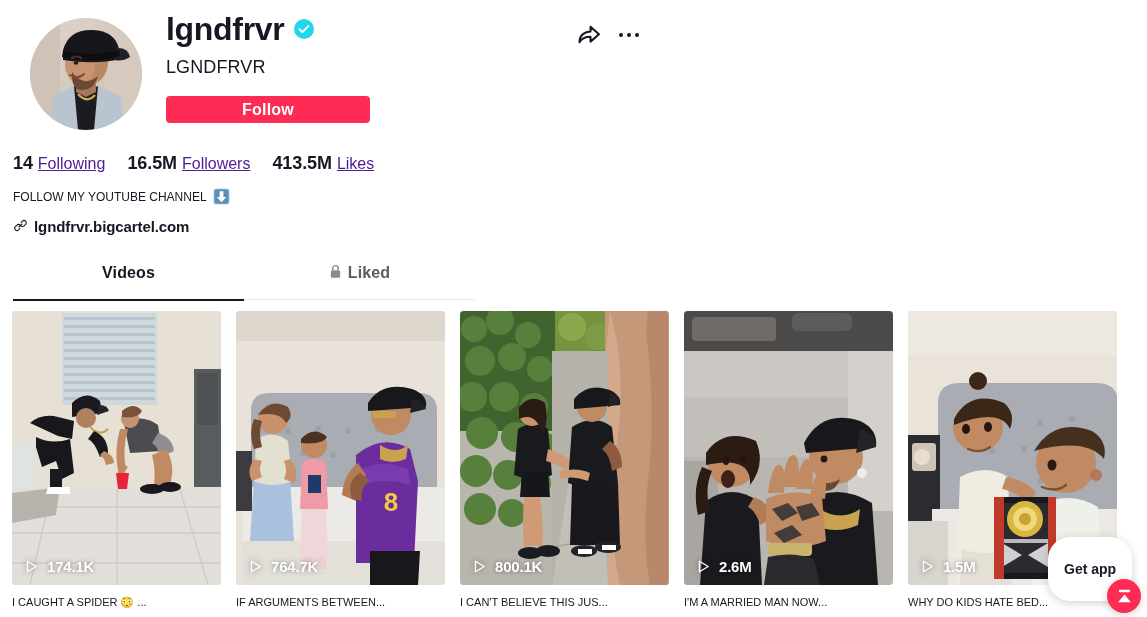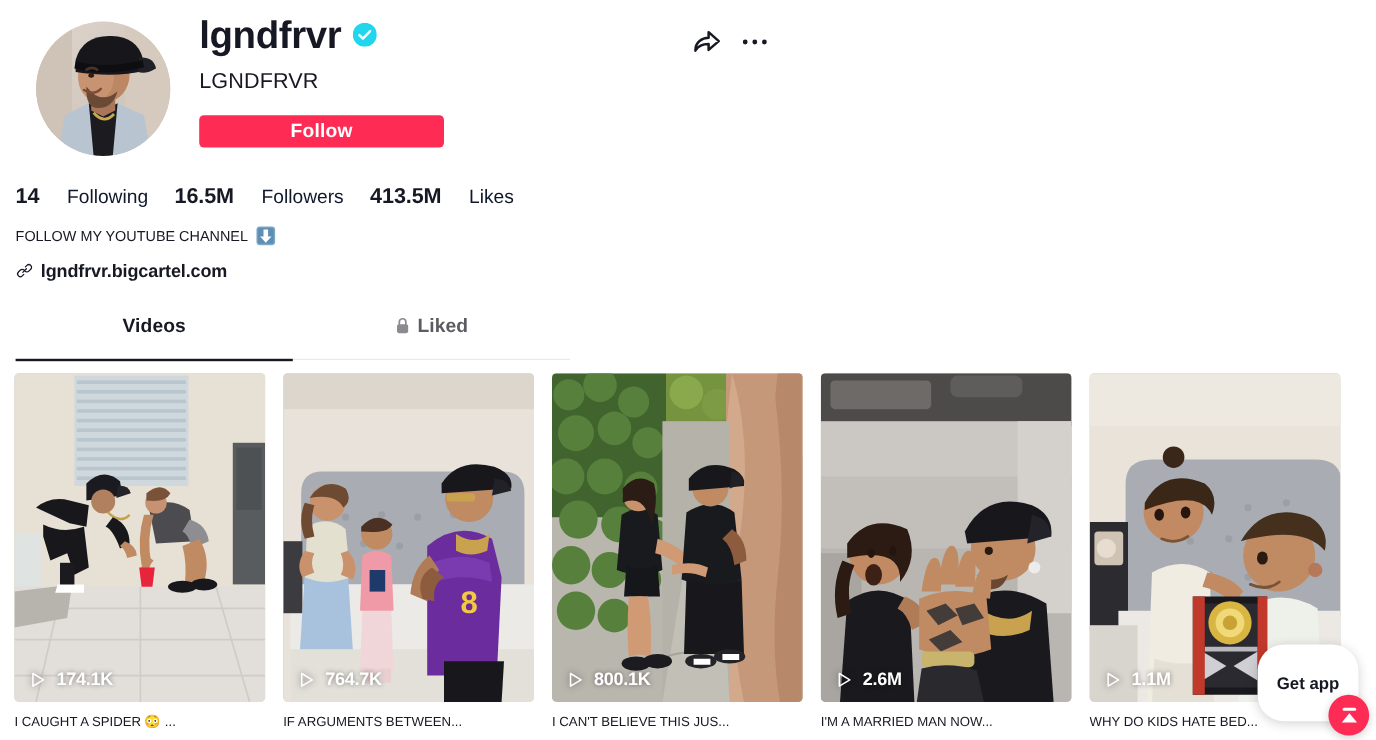--- a/index.html
+++ b/index.html
@@ -39,21 +39,21 @@
 
   .share-icon, .more-icon { position: absolute; cursor: pointer; }
   .share-icon { left: 560px; top: 22px; width: 26px; height: 26px; }
   .more-icon { left: 600px; top: 22px; width: 26px; height: 26px; display: flex; align-items: center; justify-content: center; gap: 3.5px; }
   .more-icon i { width: 4.5px; height: 4.5px; border-radius: 50%; background: #161823; display: block; }
 
   
   .stats { position: absolute; left: 13px; top: 153px; display: flex; align-items: baseline; }
   .stat { display: flex; align-items: baseline; margin-right: 22px; }
   .stat .num { font-size: 18px; font-weight: bold; color: #161823; letter-spacing: -0.1px; text-align: center; }
-  .stat .lbl { font-size: 16px; font-weight: normal; color: #0f172a; margin-left: 23px; }
+  .stat .lbl { font-size: 16px; font-weight: normal; color: #4c1d95; margin-left: 5px; text-decoration: underline; }
 
   
   .bio { position: absolute; left: 13px; top: 188px; font-size: 12px; color: #161823; display: flex; align-items: center; gap: 6px; }
   .bio .emoji-dl { width: 17px; height: 17px; display: inline-block; vertical-align: -3px; }
   .bio-link { position: absolute; left: 13px; top: 218px; display: flex; align-items: flex-start; gap: 6px; cursor: pointer; }
   .bio-link .link-glyph { width: 15px; height: 15px; display: block; }
   .bio-link .link-text { font-size: 15px; font-weight: bold; color: #161823; letter-spacing: -0.1px; }
 
   
   .tabs { position: absolute; left: 13px; top: 264px; width: 462px; height: 36px; display: flex; border-bottom: 1px solid #e9e9ec; }
@@ -509,21 +509,21 @@
           <path d="M94 232 l20 12 l-20 12 z" fill="#cfcfd4"></path>
           <path d="M140 232 l-20 12 l20 12 z" fill="#cfcfd4"></path>
           <path d="M96 228 h44 v4 h-44 z" fill="#b8b8bd"></path>
           <path d="M86 186 h10 v82 h-10 z" fill="#c0392b"></path>
           <path d="M140 186 h8 v82 h-8 z" fill="#c0392b"></path>
         </svg>
         <div class="play-badge">
           <svg viewBox="0 0 24 24">
             <path d="M5.5 3.6 L19.5 12 L5.5 20.4 Z" fill="none" stroke="#ffffff" stroke-width="2" stroke-linejoin="round"></path>
           </svg>
-          <span class="count">1.1M</span>
+          <span class="count">1.5M</span>
         </div>
       </div>
       <div class="video-caption">WHY DO KIDS HATE BED...</div>
     </div>
 
   </div>
 
   <button class="get-app-btn">Get app</button>
 
   <button class="scroll-top-btn">

